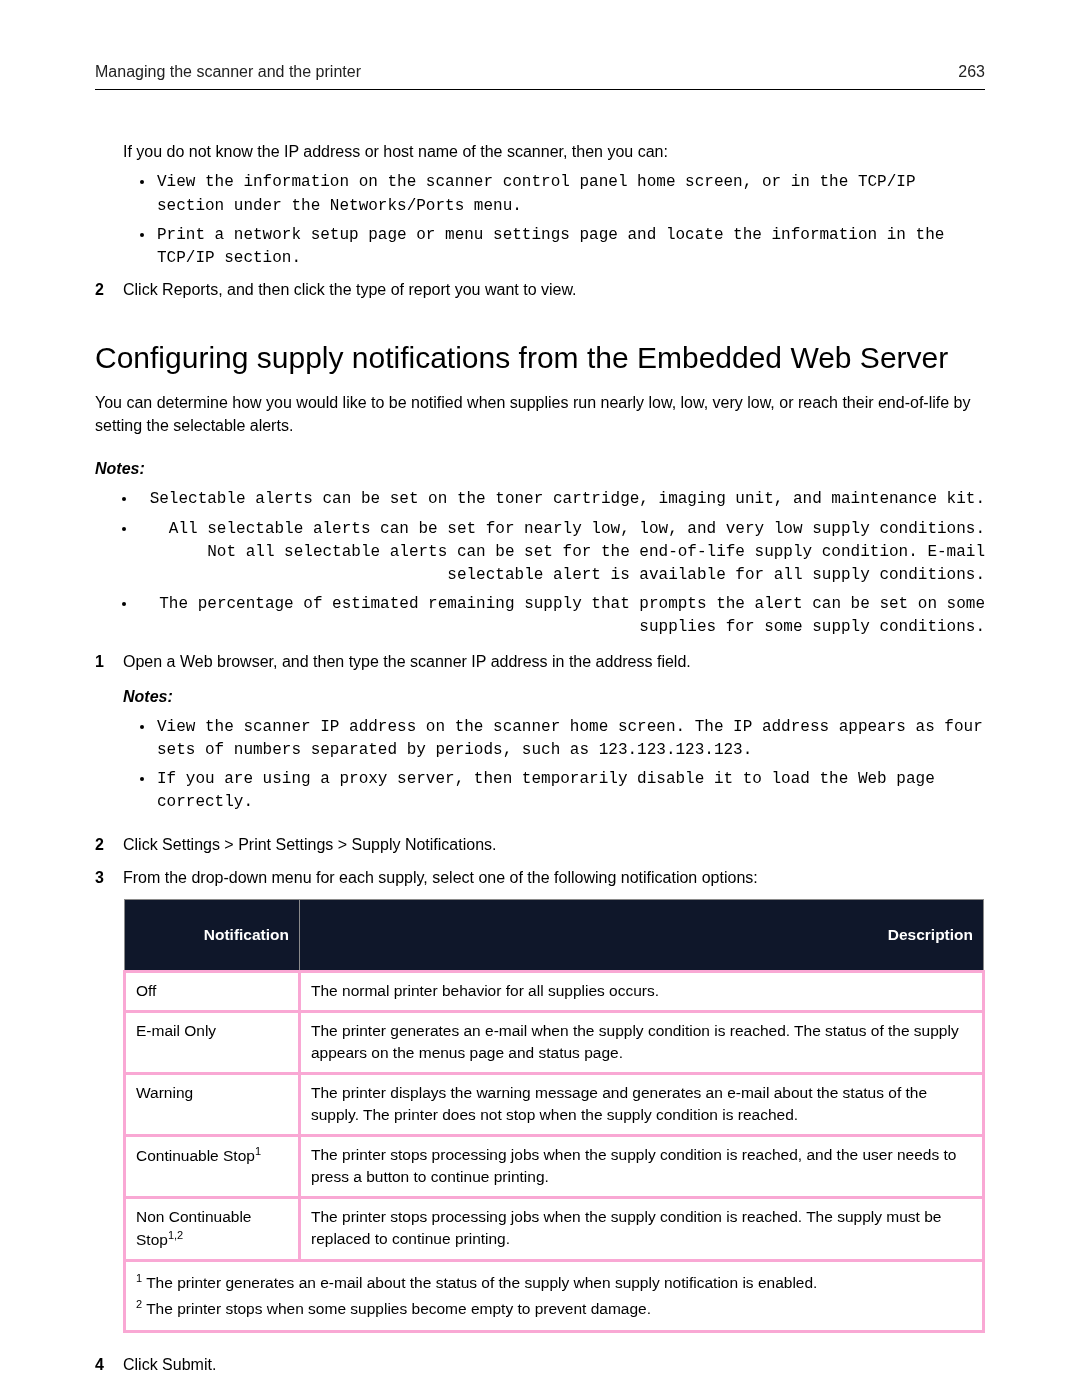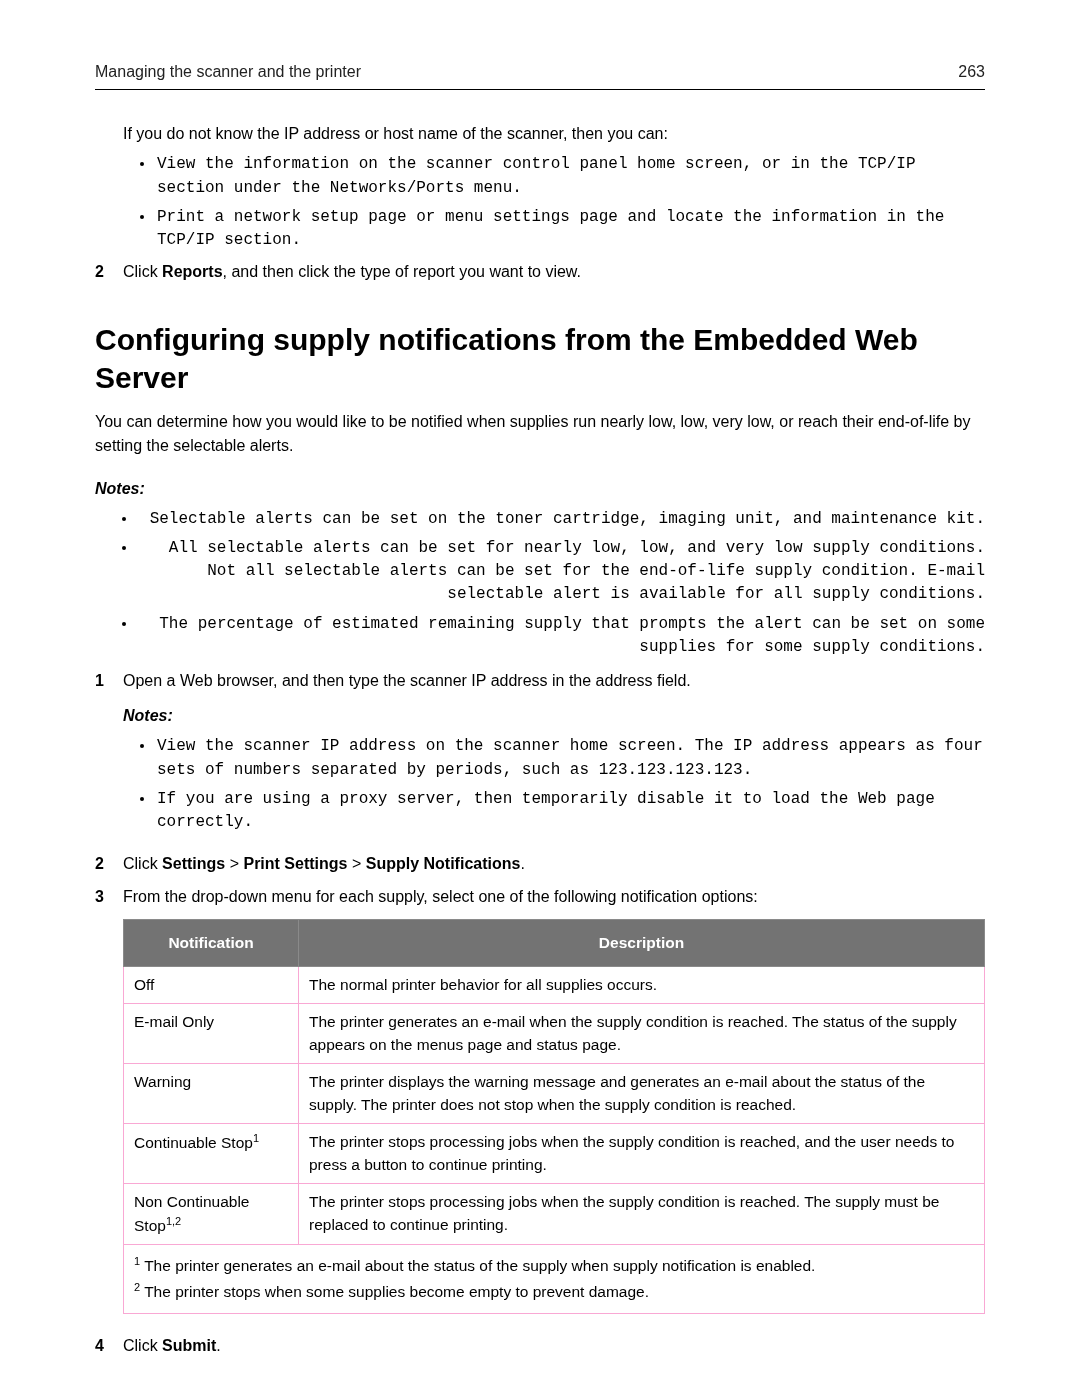--- a/index.html
+++ b/index.html
@@ -13,21 +13,21 @@
       line-height: 1.45;
     }
     .header-row {
       display: flex;
       justify-content: space-between;
       align-items: baseline;
       font-size: 16px;
       color: #222;
       border-bottom: 1px solid #000;
       padding-bottom: 6px;
-      margin-bottom: 32px;
+      margin-bottom: 50px;
     }
     .intro-para {
       margin-left: 28px;
       margin-bottom: 8px;
     }
     ul.disc {
       list-style: disc;
       margin-left: 60px;
       margin-bottom: 8px;
       font-family: Liberation Mono, monospace;
@@ -45,54 +45,54 @@
       margin-bottom: 10px;
     }
     ol.steps > li .num {
       font-weight: bold;
       width: 28px;
       flex-shrink: 0;
     }
     ol.steps > li .body { flex: 1; }
     h1.section {
       font-size: 30px;
-      font-weight: bold;
+      font-weight: normal;
       margin-top: 38px;
       margin-bottom: 14px;
       line-height: 1.25;
     }
     .para { margin-bottom: 20px; }
     .notes-label {
       font-weight: bold;
       margin-bottom: 8px;
       font-style: italic;
     }
     .sub-notes {
       margin-left: 0;
     }
     .sub-notes .notes-label { margin-top: 12px; }
     ul.disc.nested { margin-left: 32px; }
-    .inline-bold { font-weight: bold; }
+    .inline-bold { font-weight: normal; }
     table.notif {
       border-collapse: collapse;
       width: 100%;
       margin-top: 10px;
       margin-bottom: 10px;
       font-size: 15.5px;
     }
     table.notif th {
-      background: #737373;
+      background: #0f172a;
       color: #fff;
-      text-align: center;
+      text-align: right;
       font-weight: bold;
-      padding: 12px 10px;
+      padding: 24px 10px;
       border: 1px solid #8a8a8a;
     }
     table.notif td {
-      border: 1px solid #f9a8d4;
+      border: 3px solid #f9a8d4;
       padding: 7px 10px;
       vertical-align: top;
     }
     table.notif td.footnotes {
       padding: 8px 10px;
       line-height: 1.6;
     }
     sup { font-size: 11px; }
     .step-content { flex: 1; }
     .step-sub { margin-top: 10px; }

